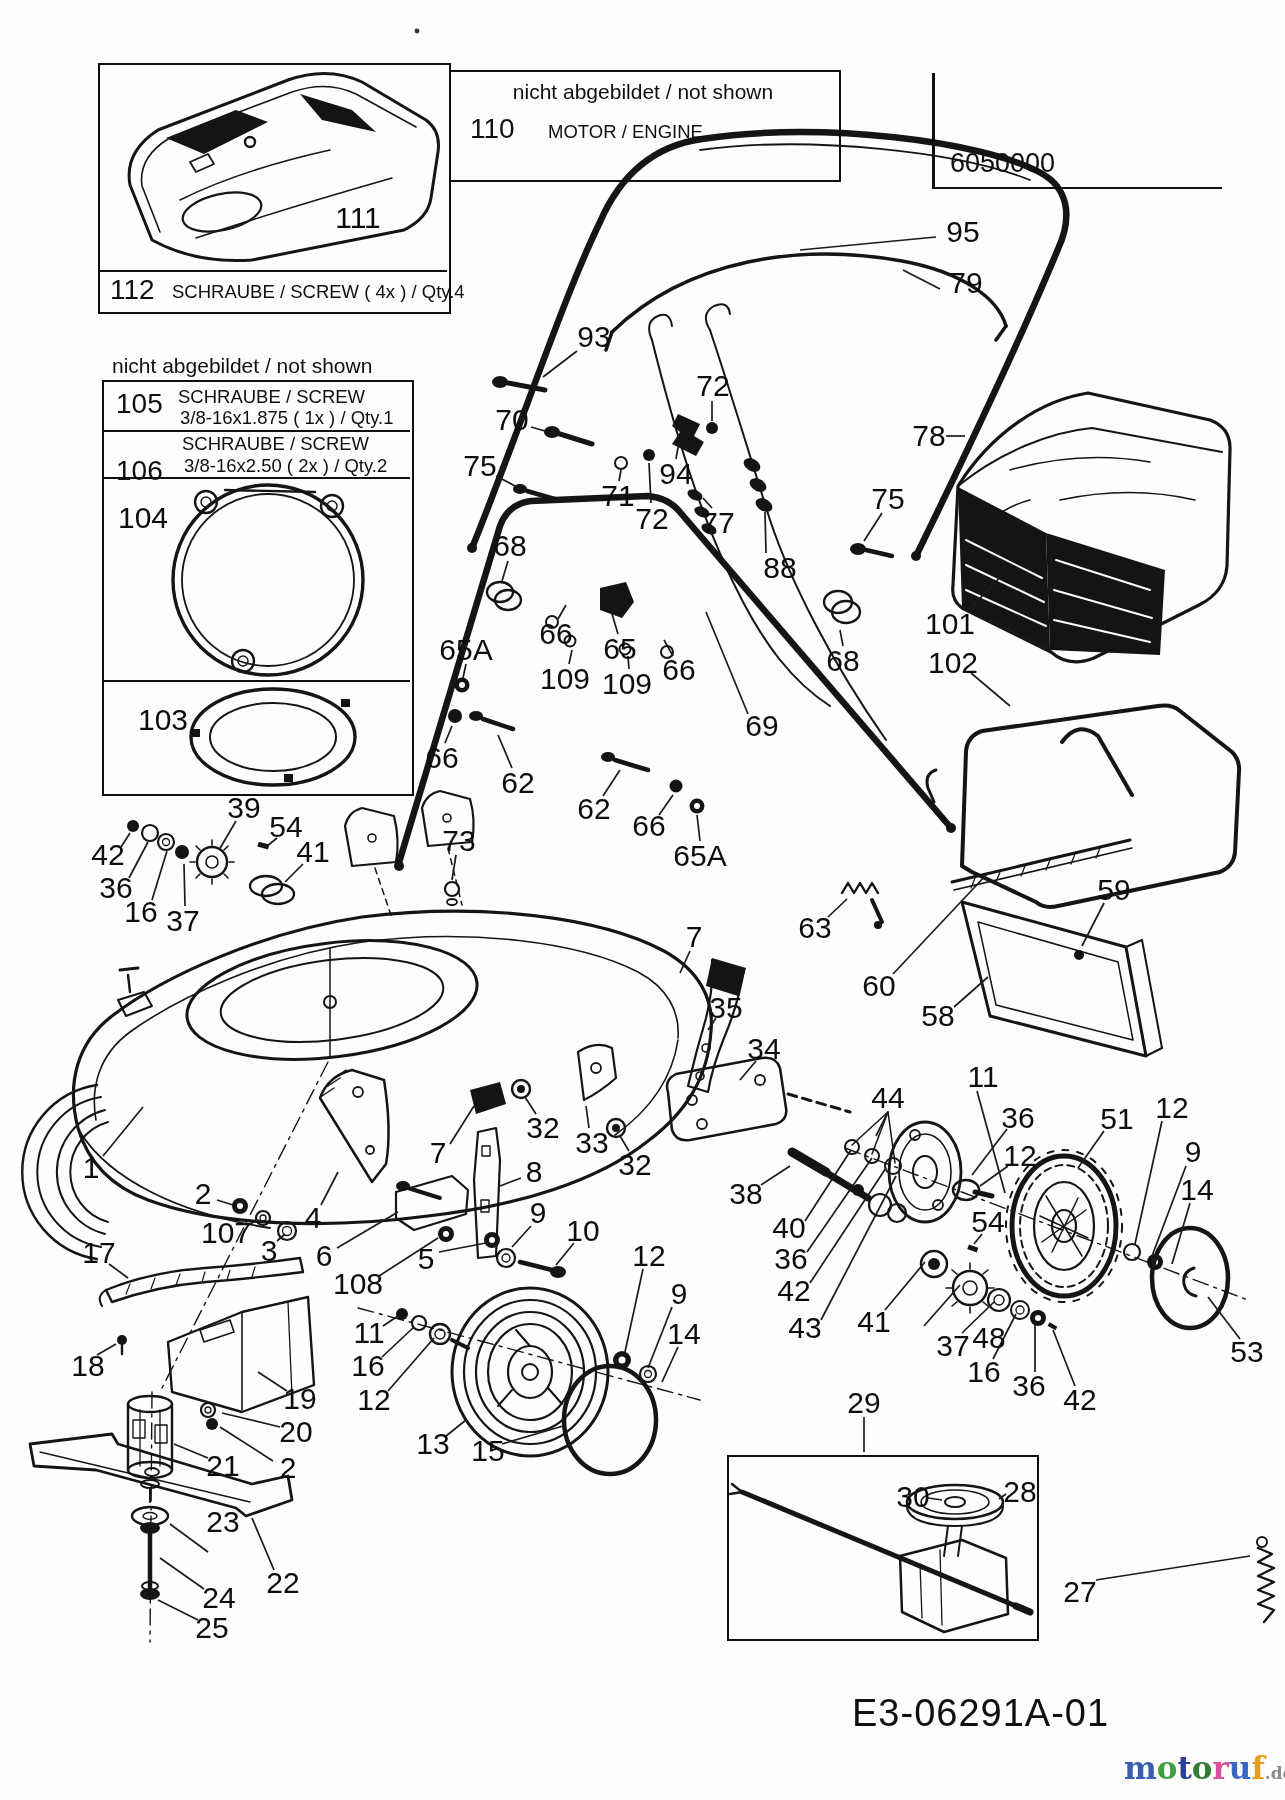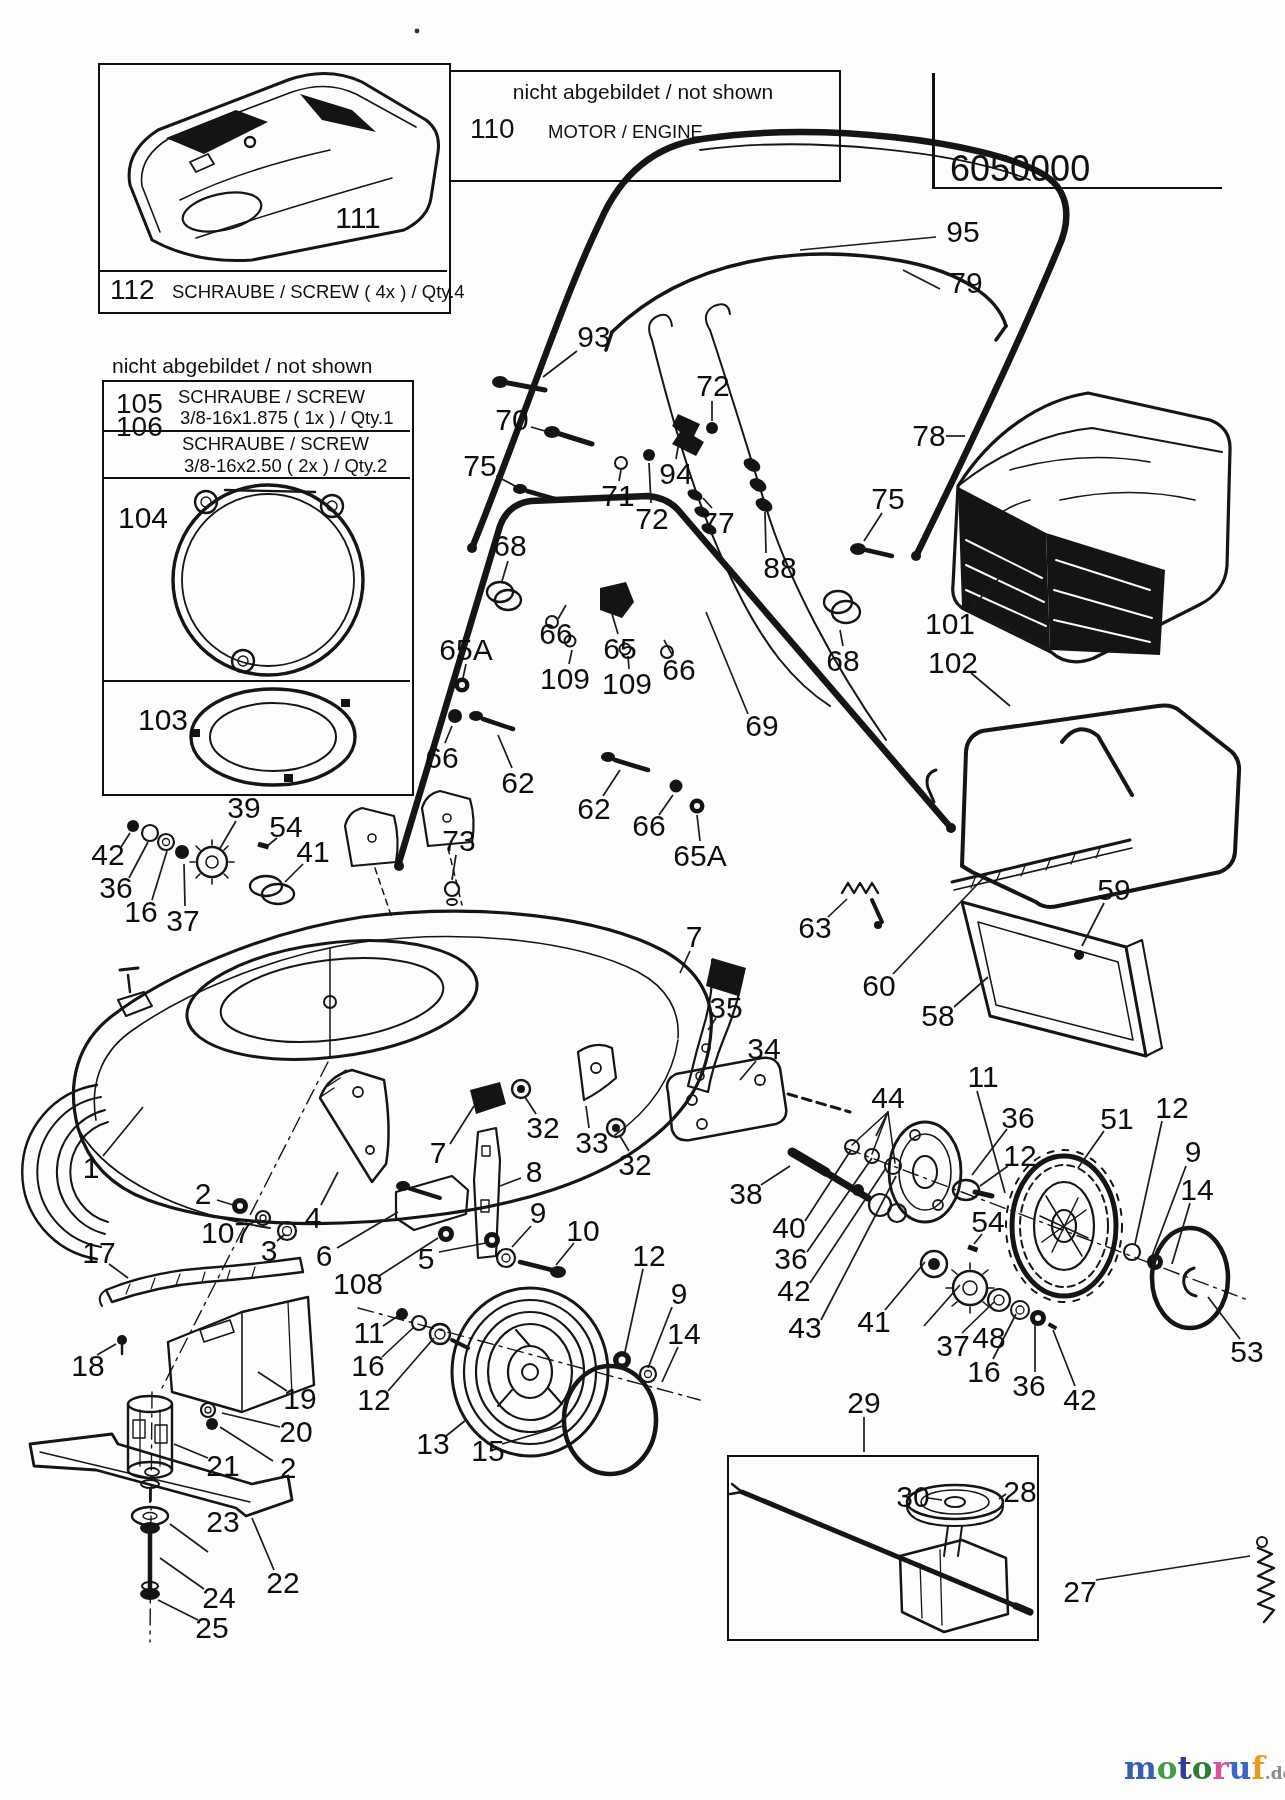--- a/index.html
+++ b/index.html
@@ -8,21 +8,21 @@
   .art{position:absolute;left:0;top:0;z-index:1;}
   #leader-layer{position:absolute;left:0;top:0;z-index:2;pointer-events:none;}
   #leader-layer line{stroke:#1b1b1b;stroke-width:1.7;}
   .bx{position:absolute;border:2.4px solid #0f0f0f;z-index:3;}
   .hline{position:absolute;border-top:2.4px solid #0f0f0f;height:0;z-index:3;}
   .vline{position:absolute;border-left:3px solid #0f0f0f;width:0;z-index:3;}
   .txt{position:absolute;z-index:4;white-space:nowrap;}
   #label-layer{position:absolute;left:0;top:0;width:100%;height:100%;z-index:4;}
   .plabel{position:absolute;transform:translate(-50%,-50%);font-size:30px;color:#0d0d0d;white-space:nowrap;z-index:4;}
   .model{font-size:40px;}
-  .pnum{font-size:36px;}
+  .pnum{font-size:27px;}
   .boxheader{font-size:21px;}
   .rownum{font-size:28px;}
   .rowdesc{font-size:18.5px;}
   .drawno{font-size:38px;letter-spacing:1px;}
   .watermark{font-family:"DejaVu Serif",serif;font-weight:bold;font-size:31px;z-index:4;}
   .watermark .suffix{font-size:17px;font-weight:bold;}
 </style>
 </head>
 <body>
 
@@ -543,24 +543,25 @@
   <span class="txt rownum" style="left:470px;top:113px;text-align:right;">110</span>
   <span class="txt rowdesc" style="left:548px;top:121px;">MOTOR / ENGINE</span>
 
   <span class="txt rownum" style="left:110px;top:274px;">112</span>
   <span class="txt rowdesc" style="left:172px;top:281px;">SCHRAUBE / SCREW  ( 4x ) / Qty.4</span>
 
   <span class="txt boxheader" style="left:112px;top:354px;">nicht abgebildet / not shown</span>
   <span class="txt rownum" style="left:116px;top:388px;">105</span>
   <span class="txt rowdesc" style="left:178px;top:386px;">SCHRAUBE / SCREW</span>
   <span class="txt rowdesc" style="left:180px;top:407px;">3/8-16x1.875 ( 1x ) / Qty.1</span>
-  <span class="txt rownum" style="left:116px;top:411px;">106</span>
+  <span class="txt rownum" style="left:116px;top:455px;">106</span>
   <span class="txt rowdesc" style="left:182px;top:433px;">SCHRAUBE / SCREW</span>
   <span class="txt rowdesc" style="left:184px;top:455px;">3/8-16x2.50 ( 2x ) / Qty.2</span>
 
+  <span class="txt drawno" style="left:852px;top:1692px;">E3-06291A-01</span>
 
   <div class="txt watermark" style="left:1124px;top:1750px;">
     <span><span style="color: rgb(58, 95, 176);">m</span><span style="color: rgb(63, 158, 68);">o</span><span style="color: rgb(44, 62, 152);">t</span><span style="color: rgb(46, 125, 50);">o</span><span style="color: rgb(217, 80, 158);">r</span><span style="color: rgb(58, 102, 196);">u</span><span style="color: rgb(232, 156, 30);">f</span></span><span class="suffix" style="color: rgb(140, 140, 140);">.de</span>
   </div>
 
   <div id="label-layer">
       <span class="plabel" style="left: 963px; top: 232px;">95</span>
       <span class="plabel" style="left: 966px; top: 283px;">79</span>
       <span class="plabel" style="left: 594px; top: 337px;">93</span>
       <span class="plabel" style="left: 713px; top: 386px;">72</span>

